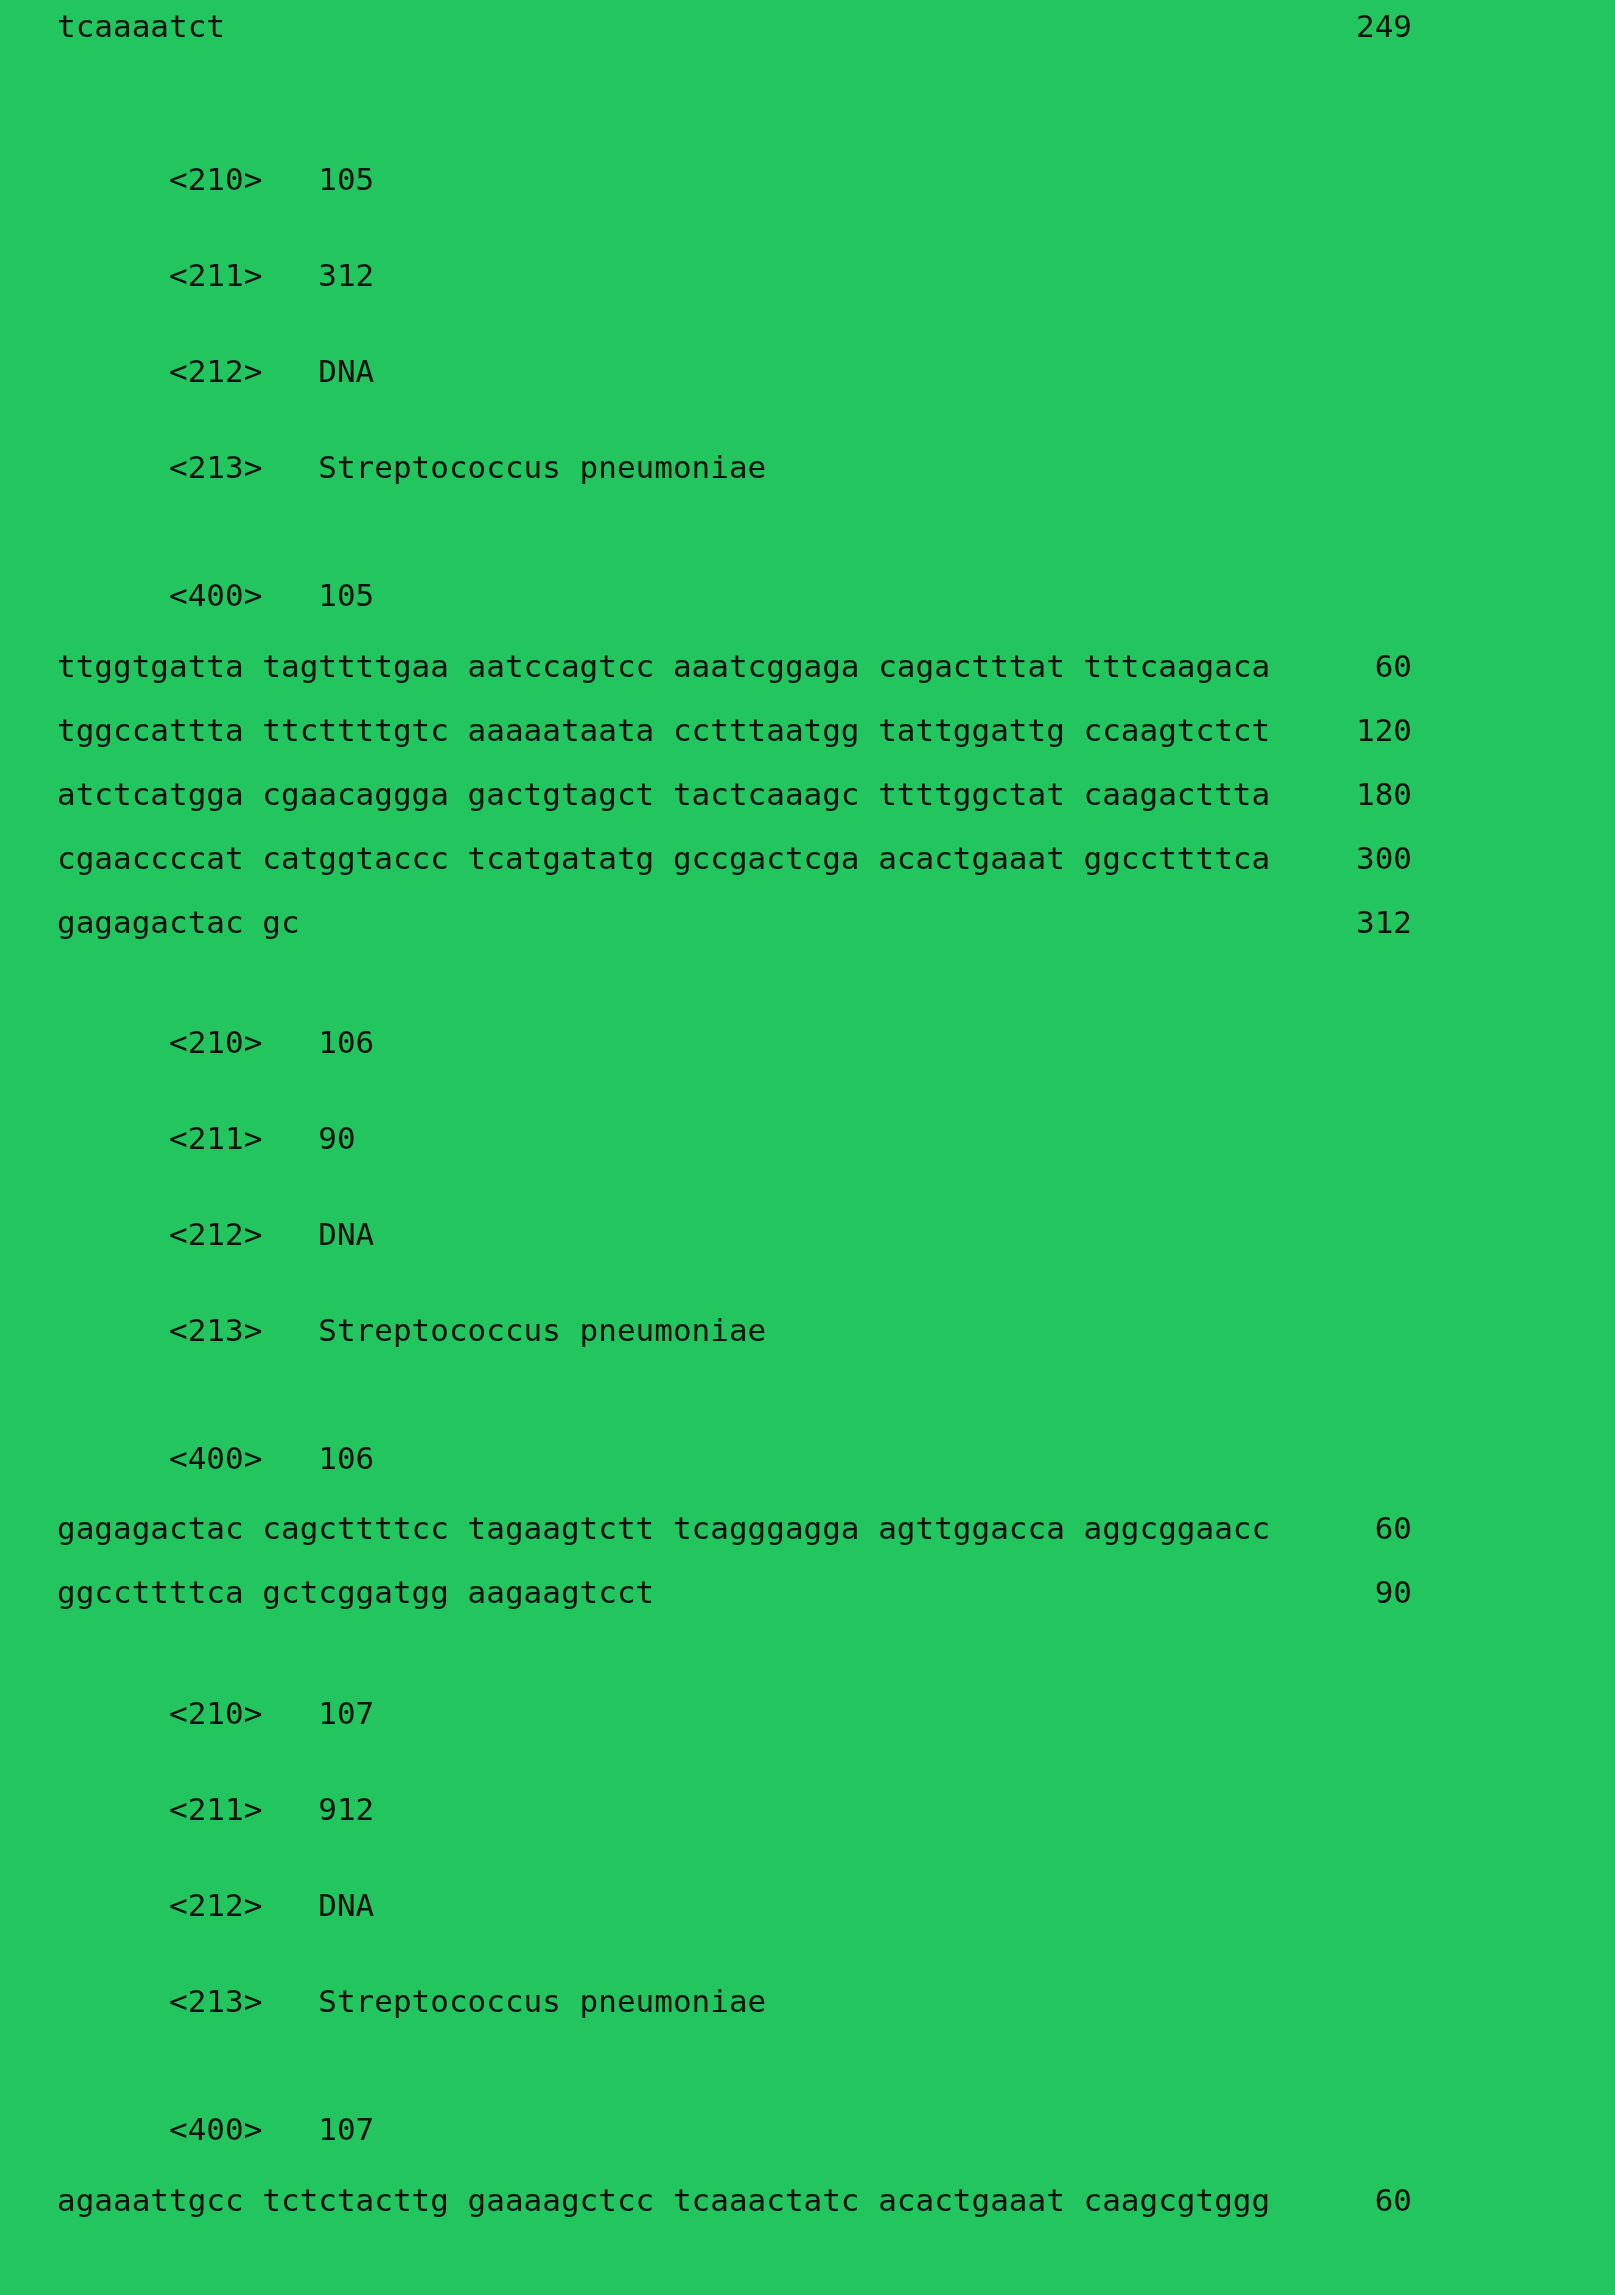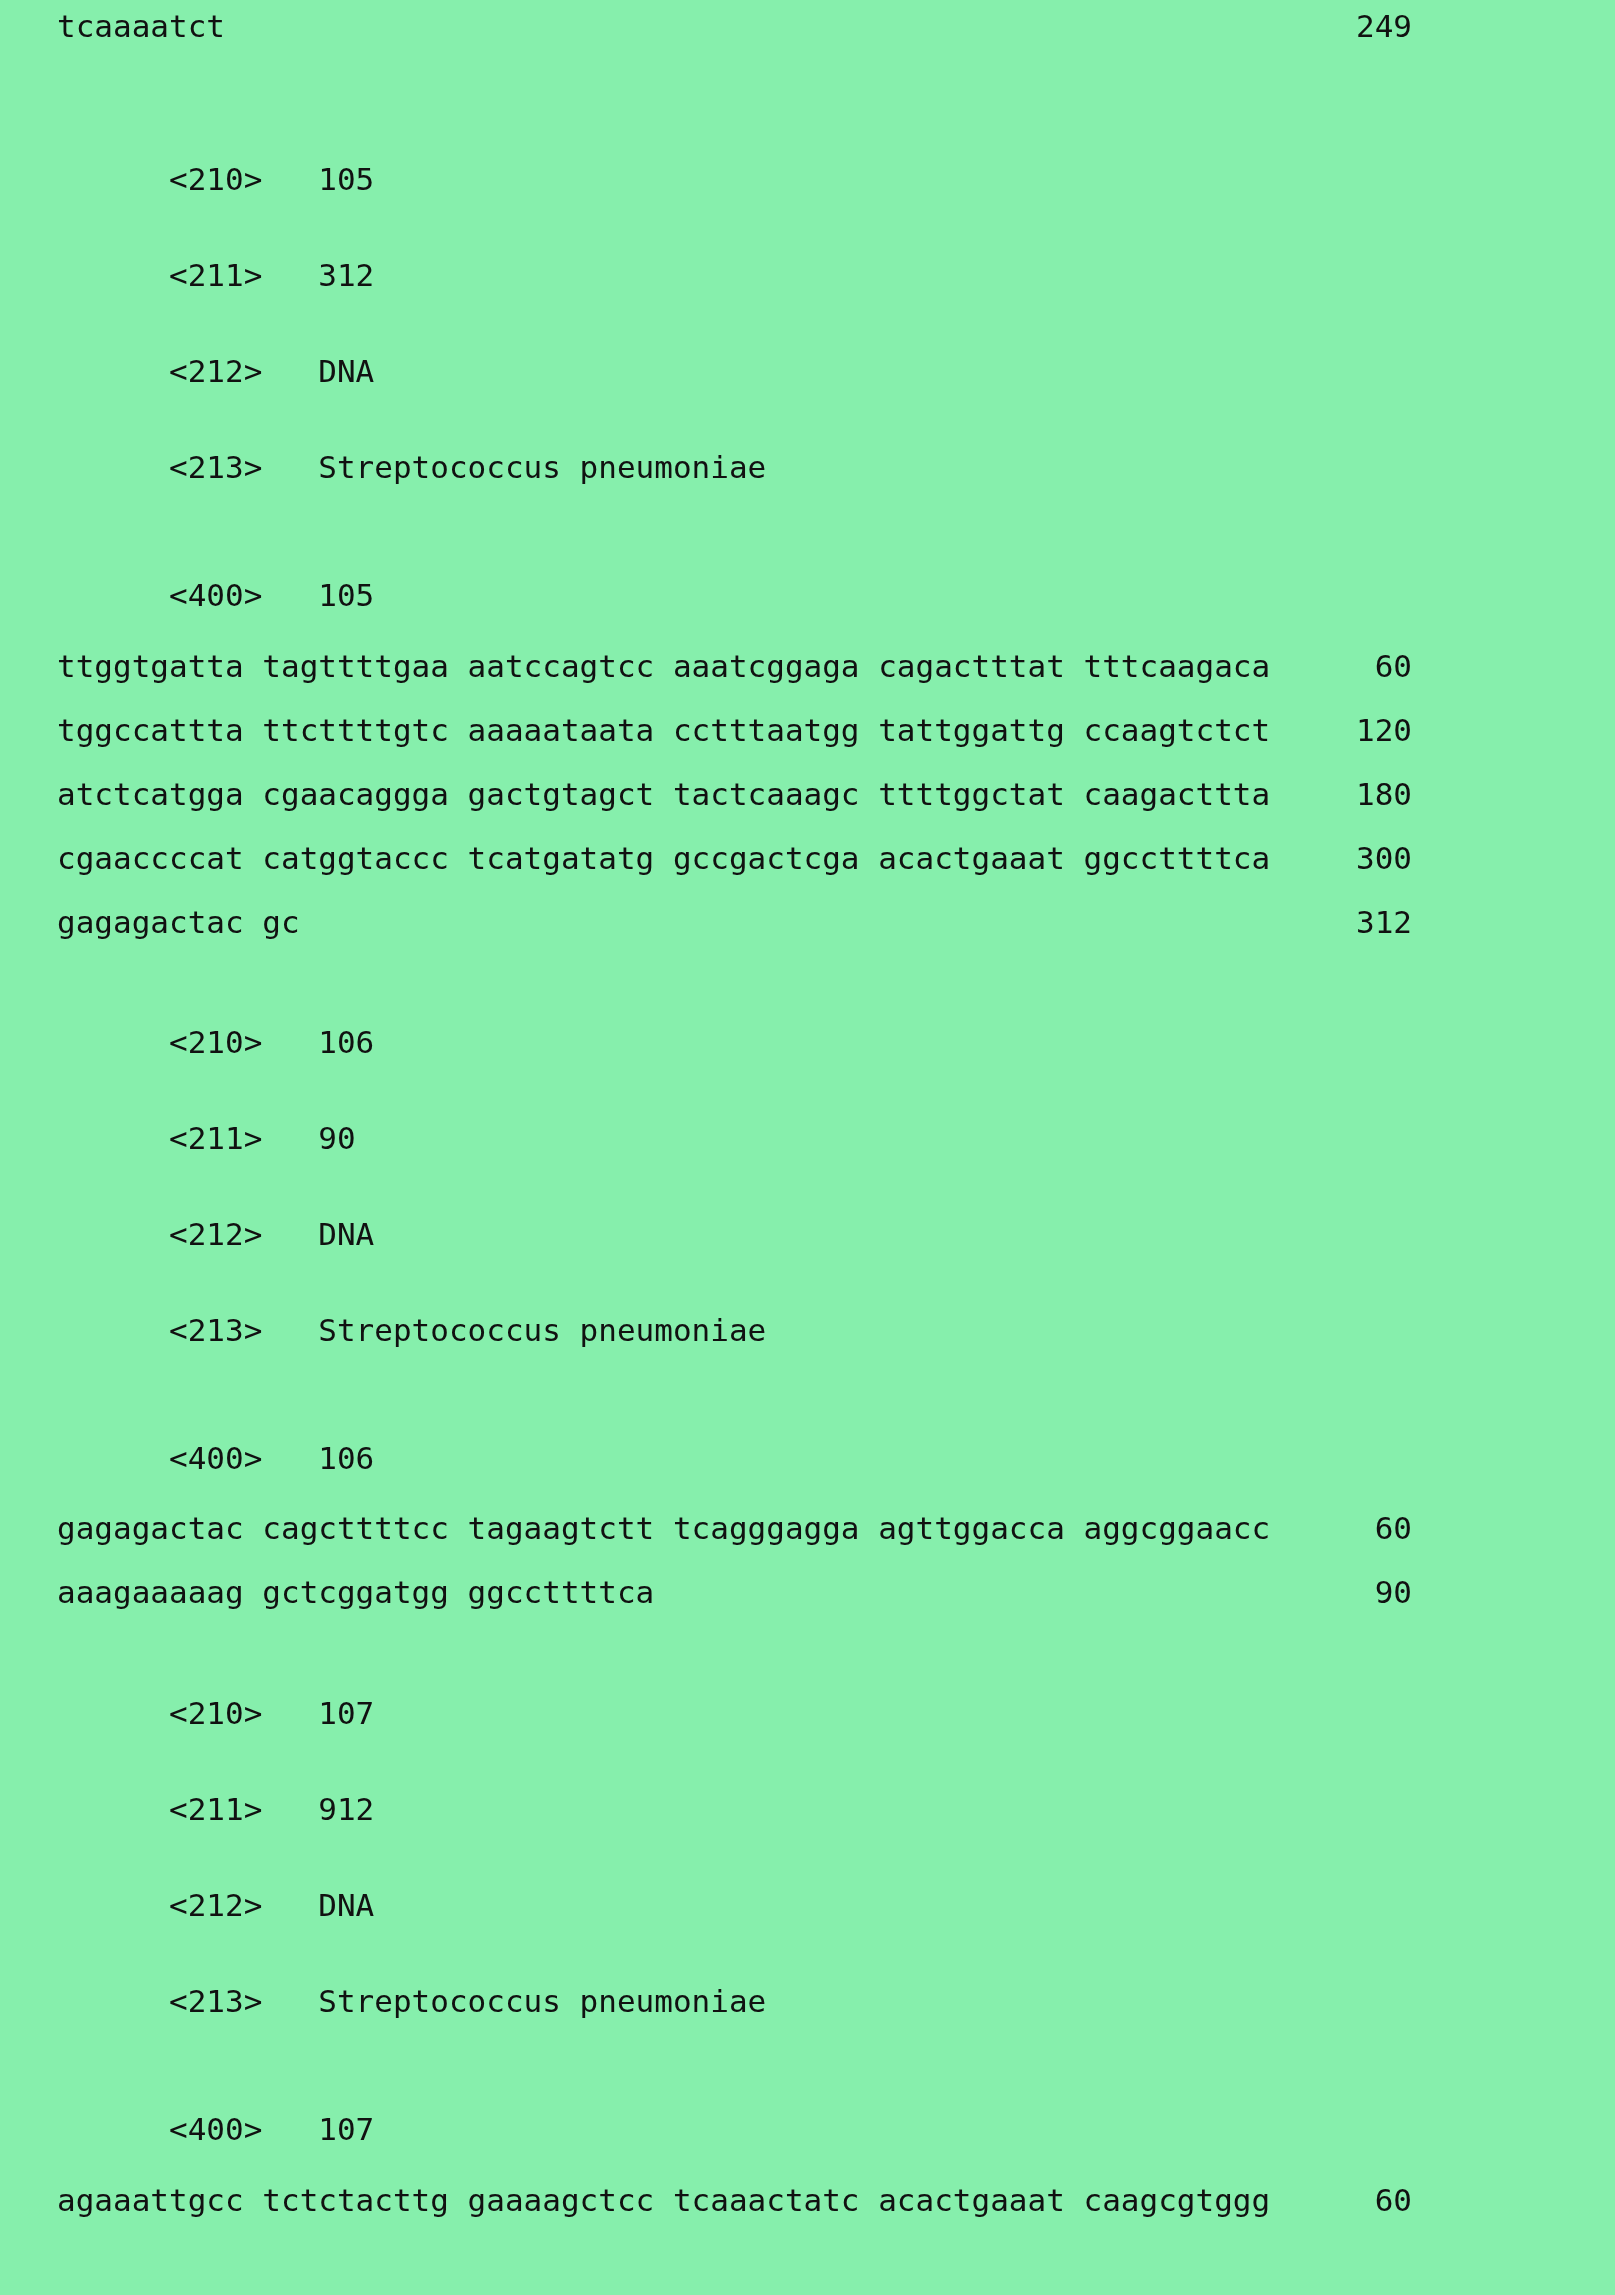--- a/index.html
+++ b/index.html
@@ -7,21 +7,21 @@
     padding: 0;
     background: #ffffff;
     width: 1616px;
     height: 2295px;
     overflow: hidden;
   }
   .page {
     position: relative;
     width: 1616px;
     height: 2295px;
-    background: #86efac;
+    background: #22c55e;
     color: #111111;
     font-family: "DejaVu Sans Mono", "Liberation Mono", monospace;
     font-size: 31px;
     box-sizing: border-box;
     padding: 10px 0 0 57px;
   }
   .row {
     display: flex;
     justify-content: space-between;
     align-items: baseline;
@@ -113,21 +113,21 @@
     </div>
     <div class="seq400-line">
       <span>&lt;400&gt;</span><span class="tag-val">106</span>
     </div>
     <div class="seq-lines">
       <div class="row seq-row">
         <span class="seq-text">gagagactac cagcttttcc tagaagtctt tcagggagga agttggacca aggcggaacc</span>
         <span class="pos-num">60</span>
       </div>
       <div class="row seq-row">
-        <span class="seq-text">aaagaaaaag gctcggatgg ggccttttca</span>
+        <span class="seq-text">ggccttttca gctcggatgg aagaagtcct</span>
         <span class="pos-num">90</span>
       </div>
     </div>
   </div>
 
   <div class="entry entry-107">
     <div class="hdr-line">
       <span>&lt;210&gt;</span><span class="tag-val">107</span>
     </div>
     <div class="hdr-line">

